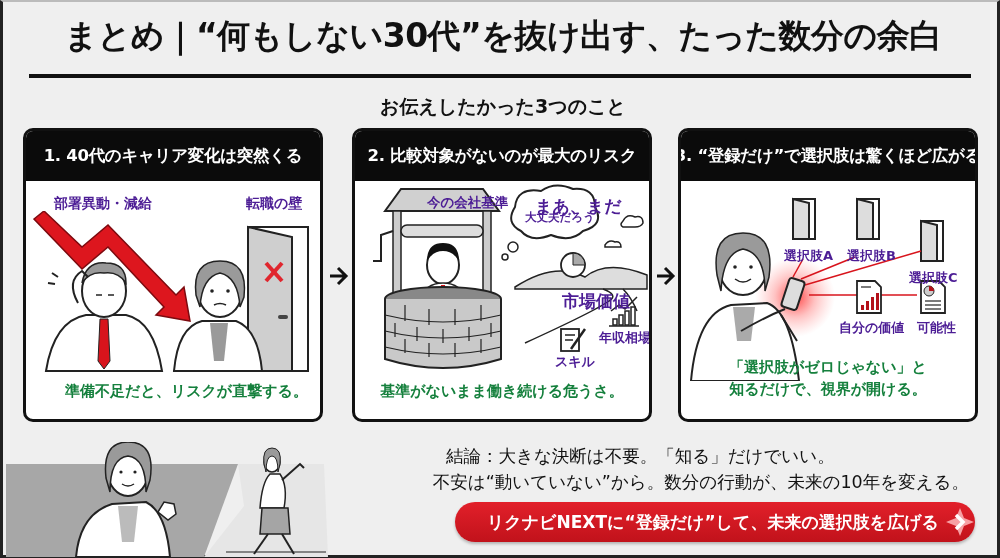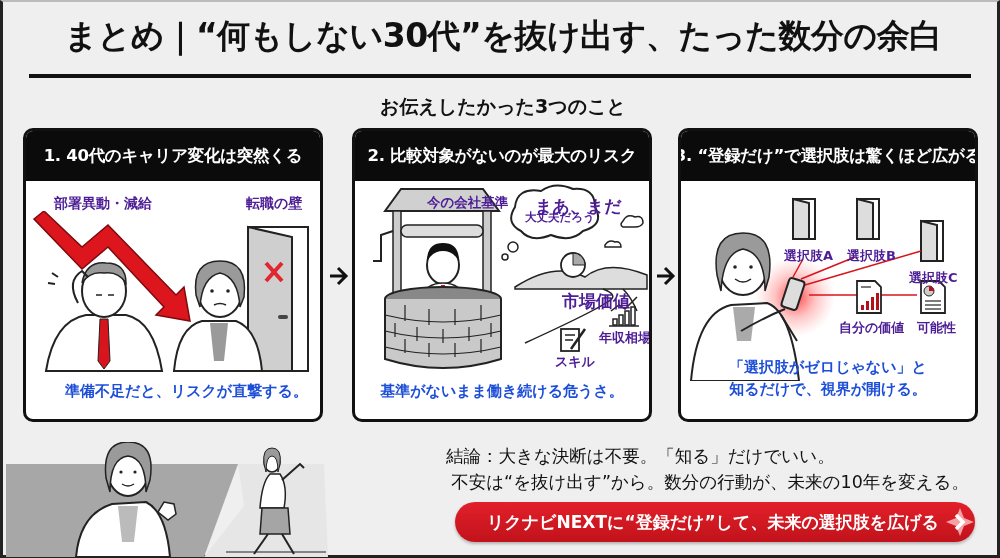--- a/index.html
+++ b/index.html
@@ -5,21 +5,21 @@
   * { box-sizing: border-box; margin: 0; padding: 0; }
   html, body { width: 1000px; height: 558px; overflow: hidden; background: #efefef; }
   body { font-family: "DejaVu Sans", "Liberation Sans", sans-serif; color: #111; position: relative; }
   .frame { position: absolute; left: 0; top: 0; width: 1000px; height: 558px; border-left: 3px solid #222; border-right: 3px solid #222; border-top: 2px solid #bbb; border-bottom: 3px solid #222; background: #efefef; }
   .title { position: absolute; left: 0; top: 12px; width: 1000px; text-align: center; font-size: 33px; font-weight: bold; letter-spacing: -0.5px; color: #111; }
   .title-rule { position: absolute; left: 26px; right: 26px; top: 72px; height: 4px; background: #111; }
   .subtitle { position: absolute; left: 0; top: 92px; width: 1000px; text-align: center; font-size: 19px; font-weight: bold; }
   .panel { position: absolute; top: 126px; width: 300px; height: 294px; border: 3px solid #111; border-radius: 10px; background: #fff; overflow: hidden; }
   .panel-head { height: 50px; background: #0b0b0b; color: #fff; font-size: 16.5px; font-weight: bold; display: flex; align-items: center; justify-content: center; white-space: nowrap; letter-spacing: -0.3px; }
   .panel-body { position: relative; height: 238px; }
-  .caption { position: absolute; left: 0; right: 0; text-align: center; font-size: 15px; font-weight: bold; color: #1d4ed8; line-height: 21px; }
+  .caption { position: absolute; left: 0; right: 0; text-align: center; font-size: 15px; font-weight: bold; color: #15803d; line-height: 21px; }
   .lbl { position: absolute; font-size: 13px; font-weight: bold; color: #4c1d95; white-space: nowrap; text-align: center; }
   .flow-arrow { position: absolute; top: 262px; width: 22px; height: 24px; }
   .conclusion { position: absolute; right: 28px; font-weight: normal; font-size: 17.5px; color: #111; white-space: nowrap; }
   .cta { position: absolute; left: 452px; top: 500px; width: 520px; height: 40px; border-radius: 20px; background: linear-gradient(#e2202a, #c1121b); color: #fff; font-size: 17px; font-weight: bold; display: flex; align-items: center; justify-content: flex-end; gap: 6px; box-shadow: 0 2px 3px rgba(0,0,0,0.25); cursor: pointer; white-space: nowrap; }
   .cta-chev { display: inline-flex; align-items: center; justify-content: center; width: 30px; height: 30px; }
   .bottom-art { position: absolute; left: 3px; top: 440px; width: 400px; height: 115px; overflow: hidden; }
 </style>
 </head>
 <body>
 
@@ -253,21 +253,21 @@
     <path d="M258,22 Q256,6 266,6 Q276,6 274,22 L272,30 Q272,14 266,14 Q260,14 260,30 Z" fill="#9a9a9a" stroke="#222" stroke-width="1"></path>
     <path d="M254,66 Q256,40 264,32 L274,32 Q282,44 278,66 Z" fill="#fff" stroke="#222" stroke-width="1.5"></path>
     <path d="M276,38 L294,22 L298,26" fill="none" stroke="#222" stroke-width="2"></path>
     <path d="M256,66 L282,66 L284,92 L254,92 Z" fill="#a5a5a5" stroke="#222" stroke-width="1.5"></path>
     <line x1="262" y1="92" x2="248" y2="112" stroke="#222" stroke-width="2"></line>
     <line x1="276" y1="92" x2="288" y2="112" stroke="#222" stroke-width="2"></line>
     <line x1="220" y1="110" x2="320" y2="110" stroke="#222" stroke-width="1"></line>
   </svg>
 
   <div class="conclusion" style="top:442px; right:auto; left:443px;">結論：大きな決断は不要。「知る」だけでいい。</div>
-  <div class="conclusion" style="top:468px;">不安は“を抜け出す”から。数分の行動が、未来の10年を変える。</div>
+  <div class="conclusion" style="top:468px;">不安は“動いていない”から。数分の行動が、未来の10年を変える。</div>
 
   <div class="cta">
     <span>リクナビNEXTに“登録だけ”して、未来の選択肢を広げる</span>
     <span class="cta-chev">
       <svg width="30" height="30" viewBox="0 0 30 30">
         <polygon points="15,1 19,11 29,15 19,19 15,29 11,19 1,15 11,11" fill="#f7a0a4"></polygon>
         <path d="M11,8 L18,15 L11,22" fill="none" stroke="#fff" stroke-width="3.5"></path>
       </svg>
     </span>
   </div>

